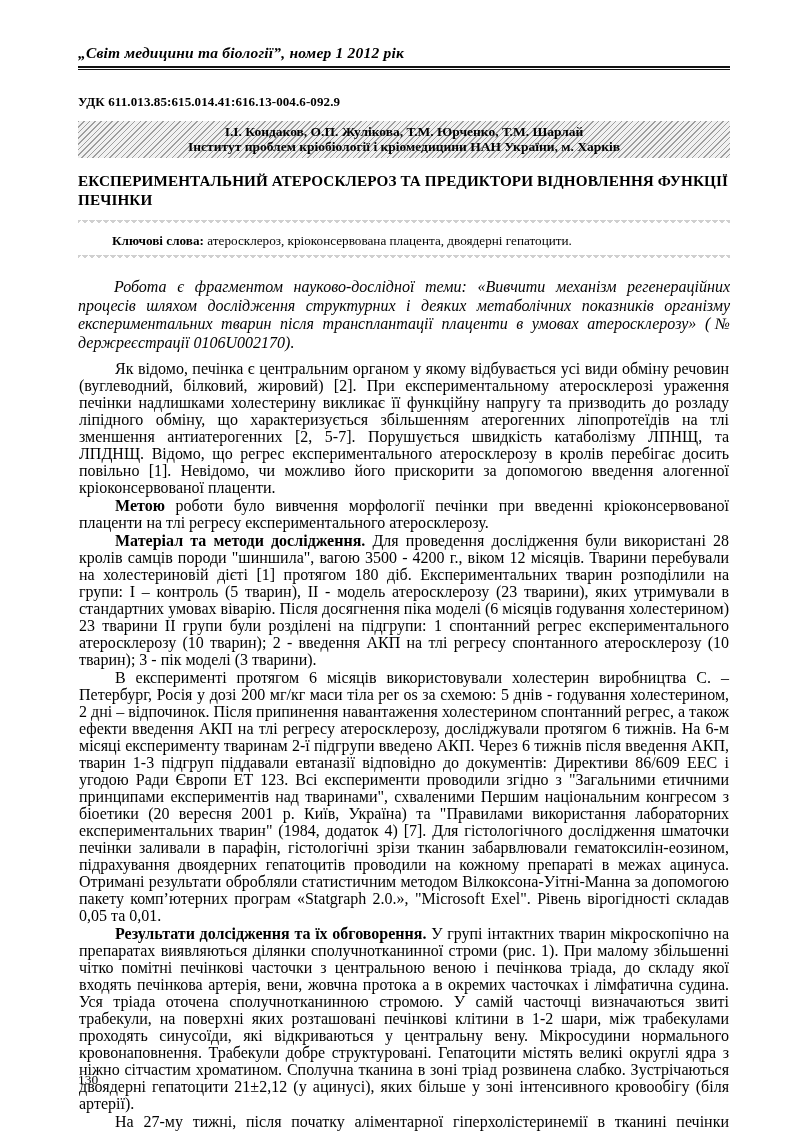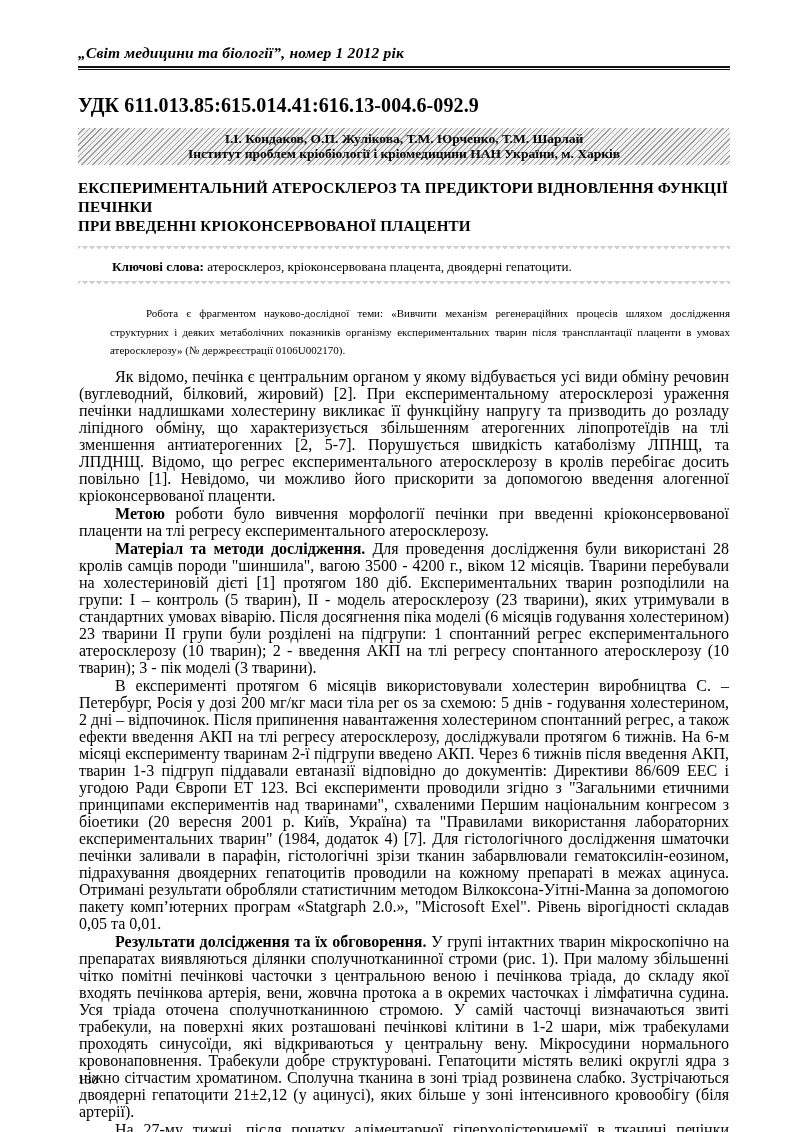--- a/index.html
+++ b/index.html
@@ -41,21 +41,21 @@
     border-bottom: 1px solid #111;
     height: 1px;
     margin-top: 1px;
     margin-bottom: 0;
   }
 
   
   .udc {
     margin-top: 24px;
     font-weight: bold;
-    font-size: 20px;
+    font-size: 13px;
     letter-spacing: 0.1px;
   }
 
   
   .authors-band {
     margin-top: 11px;
     padding: 3px 0 4px 0;
     text-align: center;
     background-color: #f1f1f1;
     background-image: repeating-linear-gradient(
@@ -109,25 +109,25 @@
   .abstract p.kw {
     text-indent: 34px;
   }
   .abstract .kw b {
     font-weight: bold;
   }
 
   
   .funding {
     margin-top: 16px;
-    font-size: 11px;
+    font-style: italic;
+    font-size: 16px;
     line-height: 18.5px;
     text-align: justify;
     text-indent: 36px;
-    margin-left: 32px;
   }
 
   
   .body-text {
     margin-top: 8px;
   }
   .body-text p {
     margin: 1px;
     font-size: 16px;
     line-height: 17px;
@@ -159,21 +159,20 @@
 
     <div class="udc">УДК 611.013.85:615.014.41:616.13-004.6-092.9</div>
 
     <div class="authors-band">
       <div class="line">І.І. Кондаков, О.П. Жулікова, Т.М. Юрченко, Т.М. Шарлай</div>
       <div class="line">Інститут проблем кріобіології і кріомедицини НАН України, м. Харків</div>
     </div>
 
     <div class="article-title">
       <div>ЕКСПЕРИМЕНТАЛЬНИЙ АТЕРОСКЛЕРОЗ ТА ПРЕДИКТОРИ ВІДНОВЛЕННЯ ФУНКЦІЇ ПЕЧІНКИ</div>
-      <div>ПРИ ВВЕДЕННІ КРІОКОНСЕРВОВАНОЇ ПЛАЦЕНТИ</div>
     </div>
 
     <div class="zigzag"></div>
 
     <div class="abstract">
       <p class="kw"><b>Ключові слова:</b><span> </span><span>атеросклероз, кріоконсервована плацента, двоядерні гепатоцити.</span></p>
     </div>
 
     <div class="zigzag bottom"></div>
 

